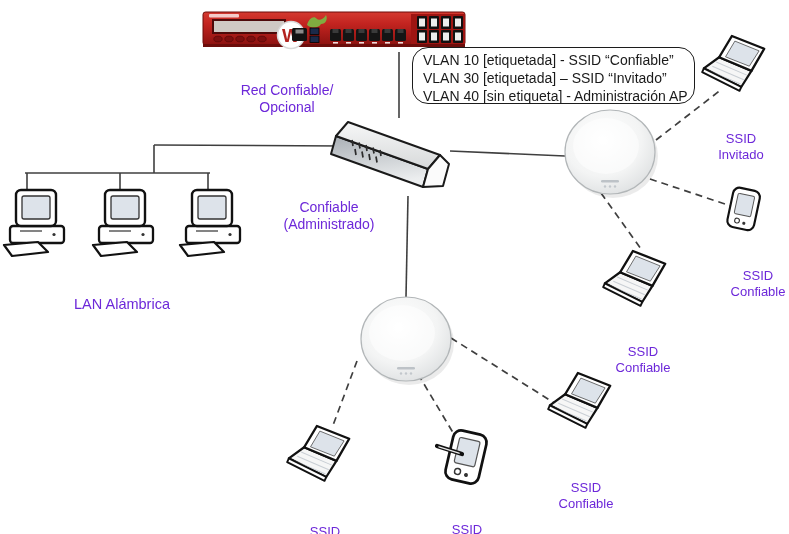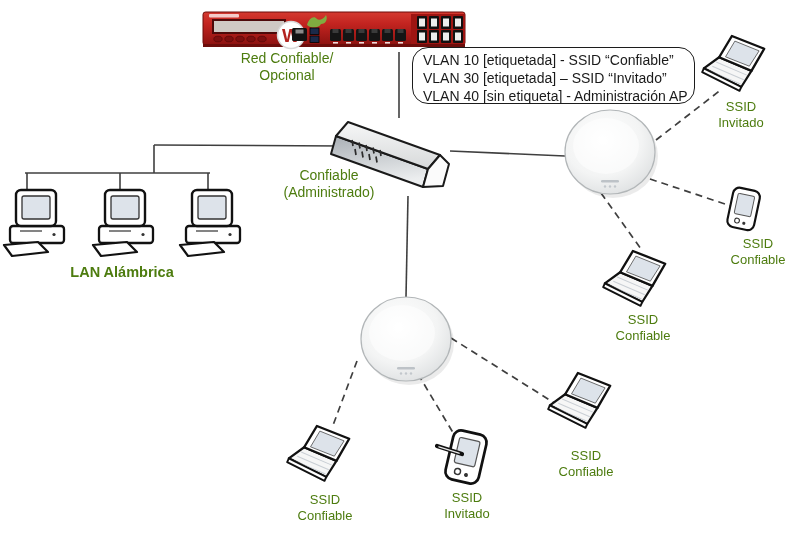--- a/index.html
+++ b/index.html
@@ -1,28 +1,28 @@
 <!DOCTYPE html>
 <html><head>
 <meta charset="utf-8">
 <style>
   html,body{margin:0;padding:0;background:#ffffff;}
   #stage{
     position:relative;width:789px;height:534px;background:#ffffff;overflow:hidden;
     font-family:"Liberation Sans",sans-serif;color:#1a1a1a;
   }
   #gfx{position:absolute;left:0;top:0;}
-  .lbl{position:absolute;text-align:center;font-size:13px;line-height:15.5px;color:#4d7c0f;}
+  .lbl{position:absolute;text-align:center;font-size:13px;line-height:15.5px;color:#6d28d9;margin-top:32px;}
   .lbl-lg{font-size:14px;line-height:17px;}
   .vlan-box{
     position:absolute;left:412px;top:47px;width:271px;height:50px;
     border:1.7px solid #1c1c1c;border-radius:16px;background:#ffffff;
     padding:3px 0 2px 10px;font-size:14px;line-height:18px;white-space:nowrap;
   }
-  .lan-label{font-size:14.5px;font-weight:bold;}
+  .lan-label{font-size:14.5px;}
 </style>
 </head>
 <body>
 
 <div id="stage">
 
 <svg id="gfx" width="789" height="534" viewBox="0 0 789 534">
   <defs>
     <radialGradient id="apGrad" cx="42%" cy="36%" r="78%">
       <stop offset="0%" stop-color="#ffffff"></stop>

